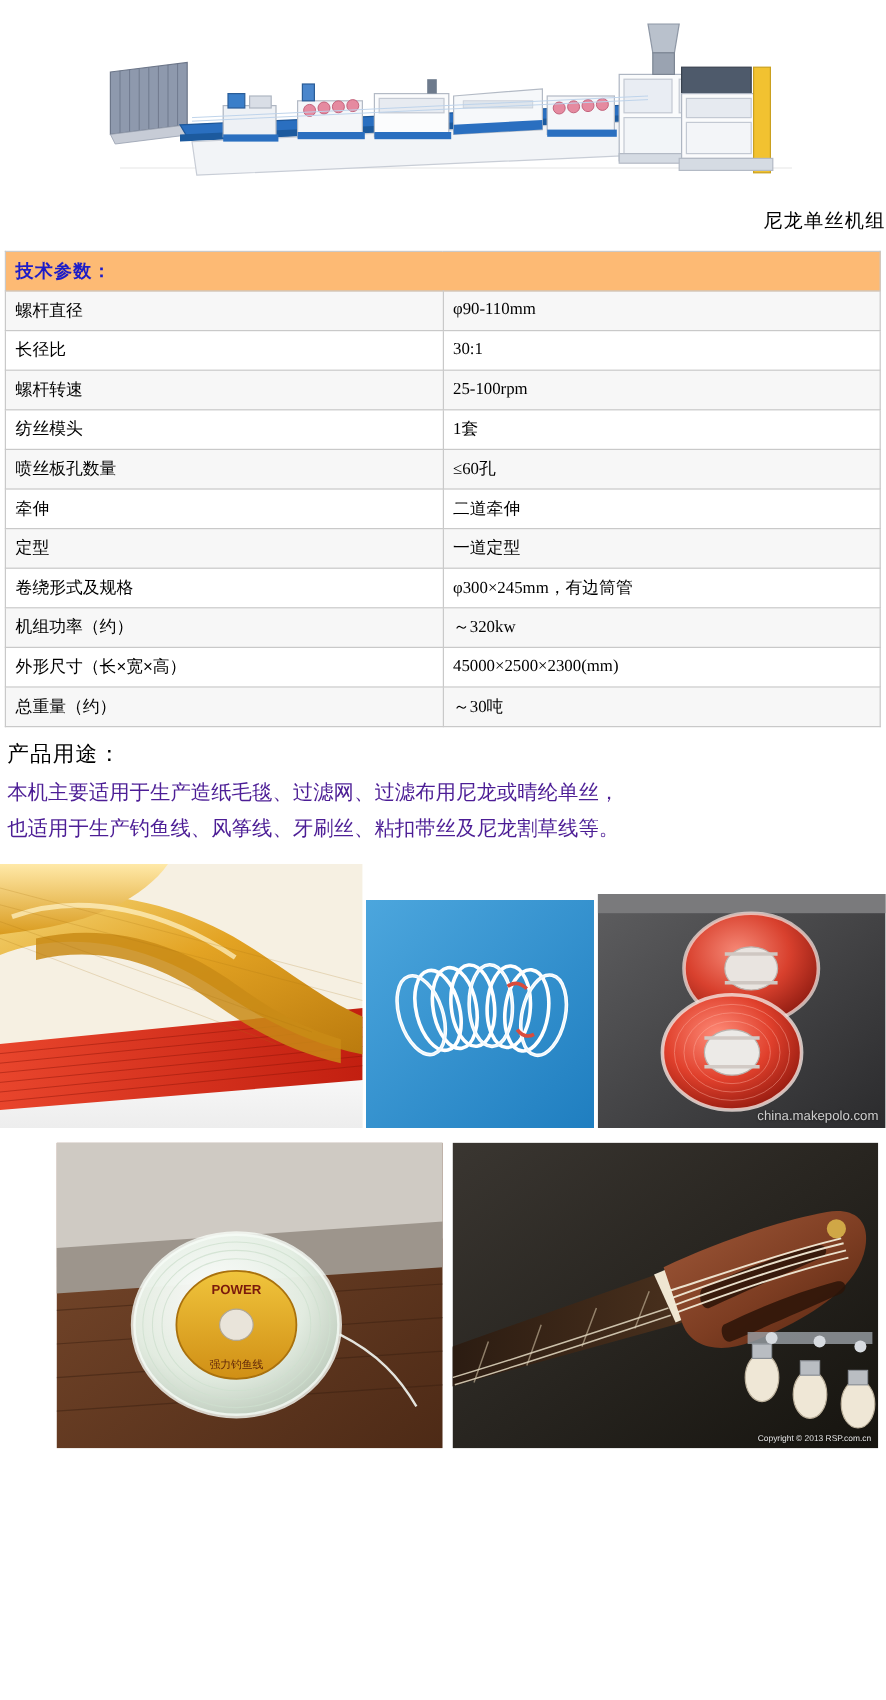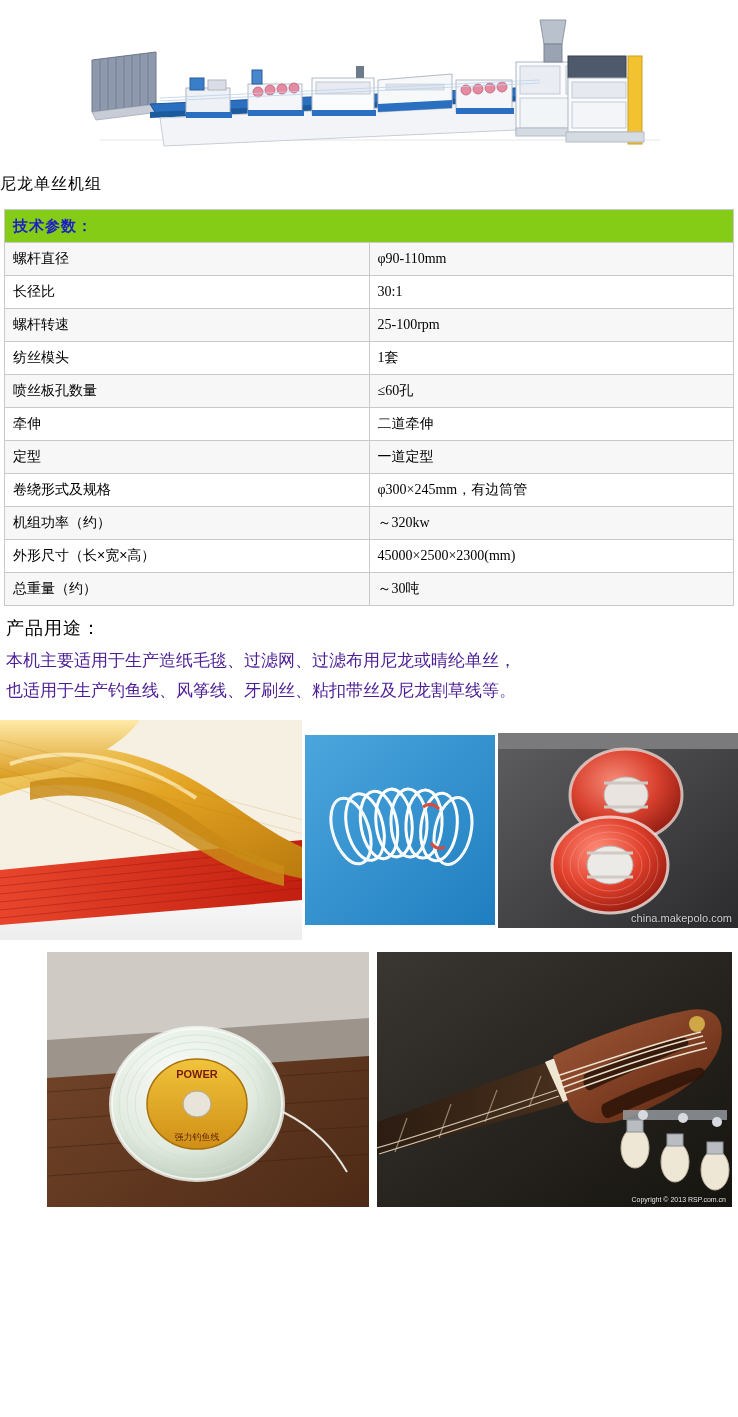--- a/index.html
+++ b/index.html
@@ -23,21 +23,21 @@
   
   .hero {
     position: relative;
     width: 738px;
     height: 170px;
     background: #ffffff;
   }
   .hero svg { display: block; }
 
   .hero-caption {
-    text-align: left;
+    text-align: right;
     font-size: 16px;
     color: #000;
     letter-spacing: 1px;
     margin-top: 4px;
     margin-bottom: 14px;
   }
 
   
   .spec-wrap {
     margin: 0 4px;
@@ -65,21 +65,21 @@
     color: #000;
     margin-left: 40px;
   }
   table.spec td.v {
     color: #000;
     font-family: "Liberation Serif", "DejaVu Serif", serif;
     font-size: 14px;
   }
   table.spec tr:nth-child(odd) td { background: #ffffff; }
   table.spec tr:nth-child(even) td { background: #f7f7f7; }
-  table.spec tr.head td { background: #84cc16; }
+  table.spec tr.head td { background: #fdba74; }
 
   
   .usage {
     margin: 10px 6px 0 6px;
   }
   .usage-title {
     font-size: 18px;
     color: #000;
     margin-bottom: 6px;
     letter-spacing: 1px;
@@ -89,21 +89,21 @@
     line-height: 30px;
     color: #4c1d95;
   }
 
   
   .photos {
     margin-top: 14px;
   }
   .row1 {
     display: flex;
-    align-items: center;
+    align-items: flex-end;
     gap: 0;
   }
   .ph {
     position: relative;
     overflow: hidden;
   }
   .ph svg { display: block; }
 
   .row1 .gap { width: 3px; background: #fff; }
 

